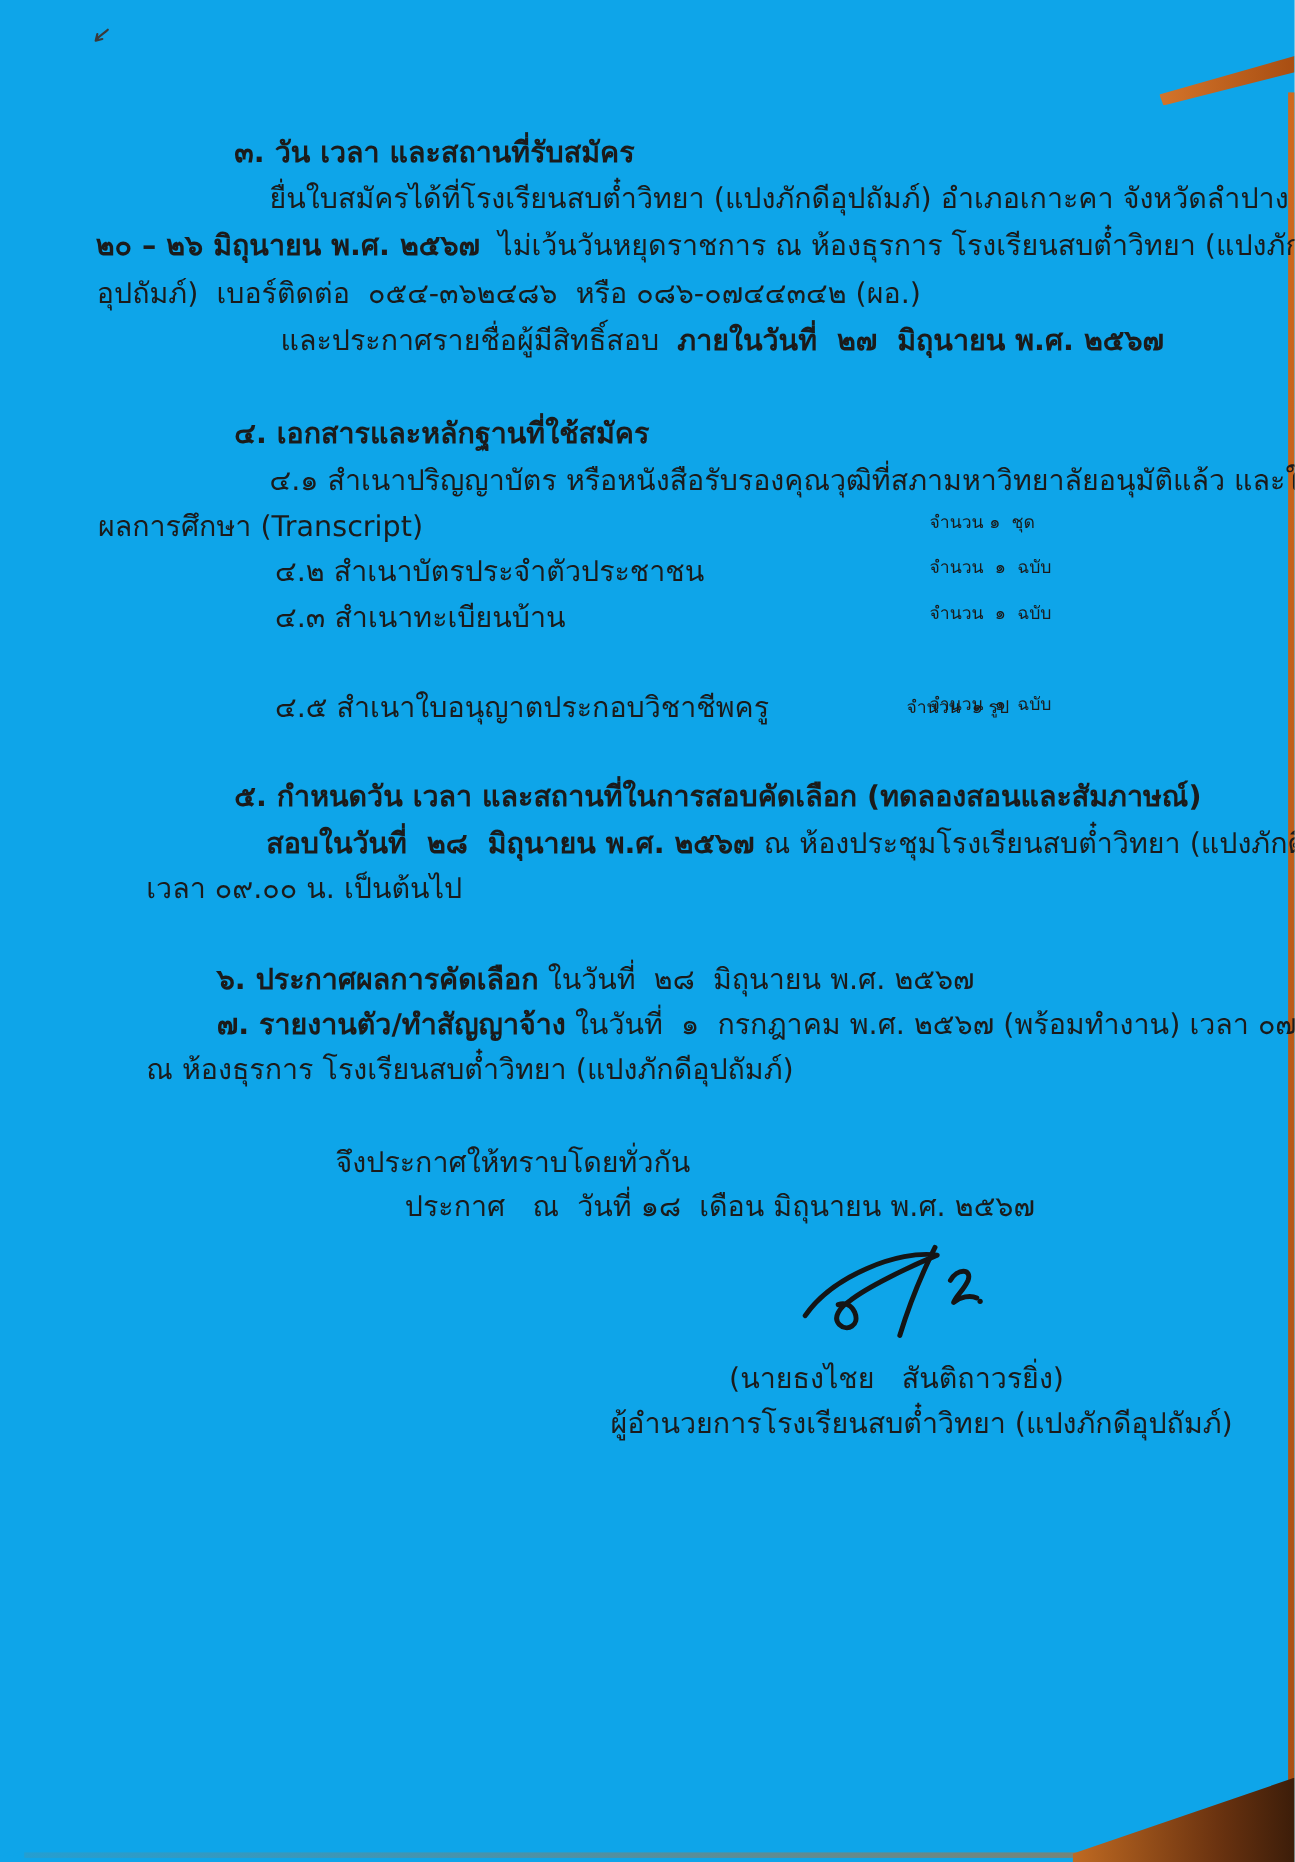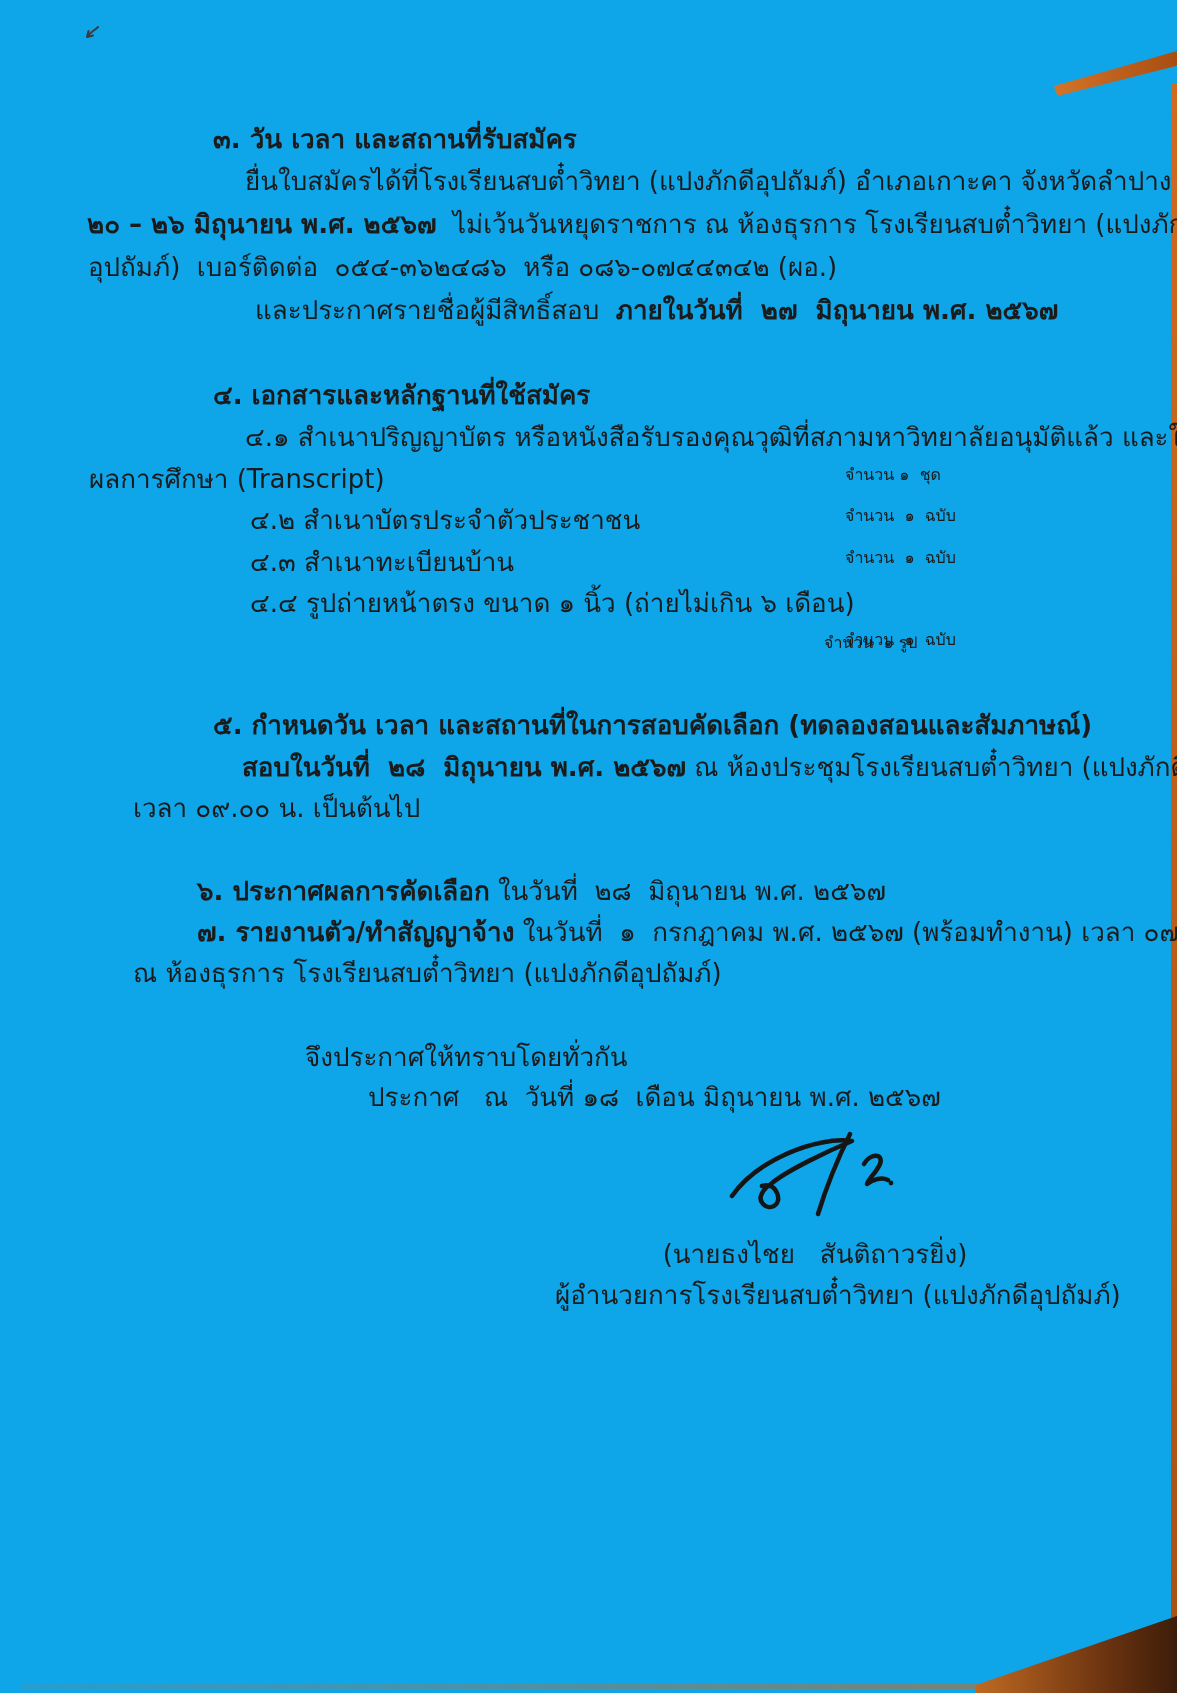--- a/index.html
+++ b/index.html
@@ -64,22 +64,22 @@
   <div class="ln" style="left:255px;top:293px;"><span>และประกาศรายชื่อผู้มีสิทธิ์สอบ  </span><span class="b">ภายในวันที่  ๒๗  มิถุนายน พ.ศ. ๒๕๖๗</span></div>
 
   <div class="ln b" style="left:213px;top:378px;">๔. เอกสารและหลักฐานที่ใช้สมัคร</div>
   <div class="ln" style="left:245px;top:420px;">๔.๑ สำเนาปริญญาบัตร หรือหนังสือรับรองคุณวุฒิที่สภามหาวิทยาลัยอนุมัติแล้ว และใบรายงาน</div>
   <div class="ln" style="left:89px;top:462px;">ผลการศึกษา (Transcript)</div>
   <div class="qty" style="left:845px;top:462px;">จำนวน ๑  ชุด</div>
   <div class="ln" style="left:250px;top:503px;">๔.๒ สำเนาบัตรประจำตัวประชาชน</div>
   <div class="qty" style="left:845px;top:503px;">จำนวน  ๑  ฉบับ</div>
   <div class="ln" style="left:250px;top:545px;">๔.๓ สำเนาทะเบียนบ้าน</div>
   <div class="qty" style="left:845px;top:545px;">จำนวน  ๑  ฉบับ</div>
-  <div class="ln" style="left:250px;top:586px;">๔.๔ รูปถ่ายหน้าตรง ขนาด ๑ นิ้ว (ถ่ายไม่เกิน ๖ เดือน)</div>
   <div class="qty" style="left:824px;top:586px;margin-top:44px;">จำนวน  ๑ รูป</div>
+  <div class="ln" style="left:250px;top:627px;">๔.๕ สำเนาใบอนุญาตประกอบวิชาชีพครู</div>
   <div class="qty" style="left:845px;top:627px;">จำนวน  ๑  ฉบับ</div>
 
   <div class="ln b" style="left:213px;top:708px;">๕. กำหนดวัน เวลา และสถานที่ในการสอบคัดเลือก (ทดลองสอนและสัมภาษณ์)</div>
   <div class="ln" style="left:242px;top:750px;"><span class="b">สอบในวันที่  ๒๘  มิถุนายน พ.ศ. ๒๕๖๗</span><span> ณ ห้องประชุมโรงเรียนสบต๋ำวิทยา (แปงภักดีอุปถัมภ์)</span></div>
   <div class="ln" style="left:133px;top:791px;">เวลา ๐๙.๐๐ น. เป็นต้นไป</div>
 
   <div class="ln" style="left:197px;top:874px;"><span class="b">๖. ประกาศผลการคัดเลือก</span><span> ในวันที่  ๒๘  มิถุนายน พ.ศ. ๒๕๖๗</span></div>
 
   <div class="ln" style="left:197px;top:915px;"><span class="b">๗. รายงานตัว/ทำสัญญาจ้าง</span><span> ในวันที่  ๑  กรกฎาคม พ.ศ. ๒๕๖๗ (พร้อมทำงาน) เวลา ๐๗.๓๐ น.</span></div>
   <div class="ln" style="left:133px;top:956px;text-align:right;">ณ ห้องธุรการ โรงเรียนสบต๋ำวิทยา (แปงภักดีอุปถัมภ์)</div>

